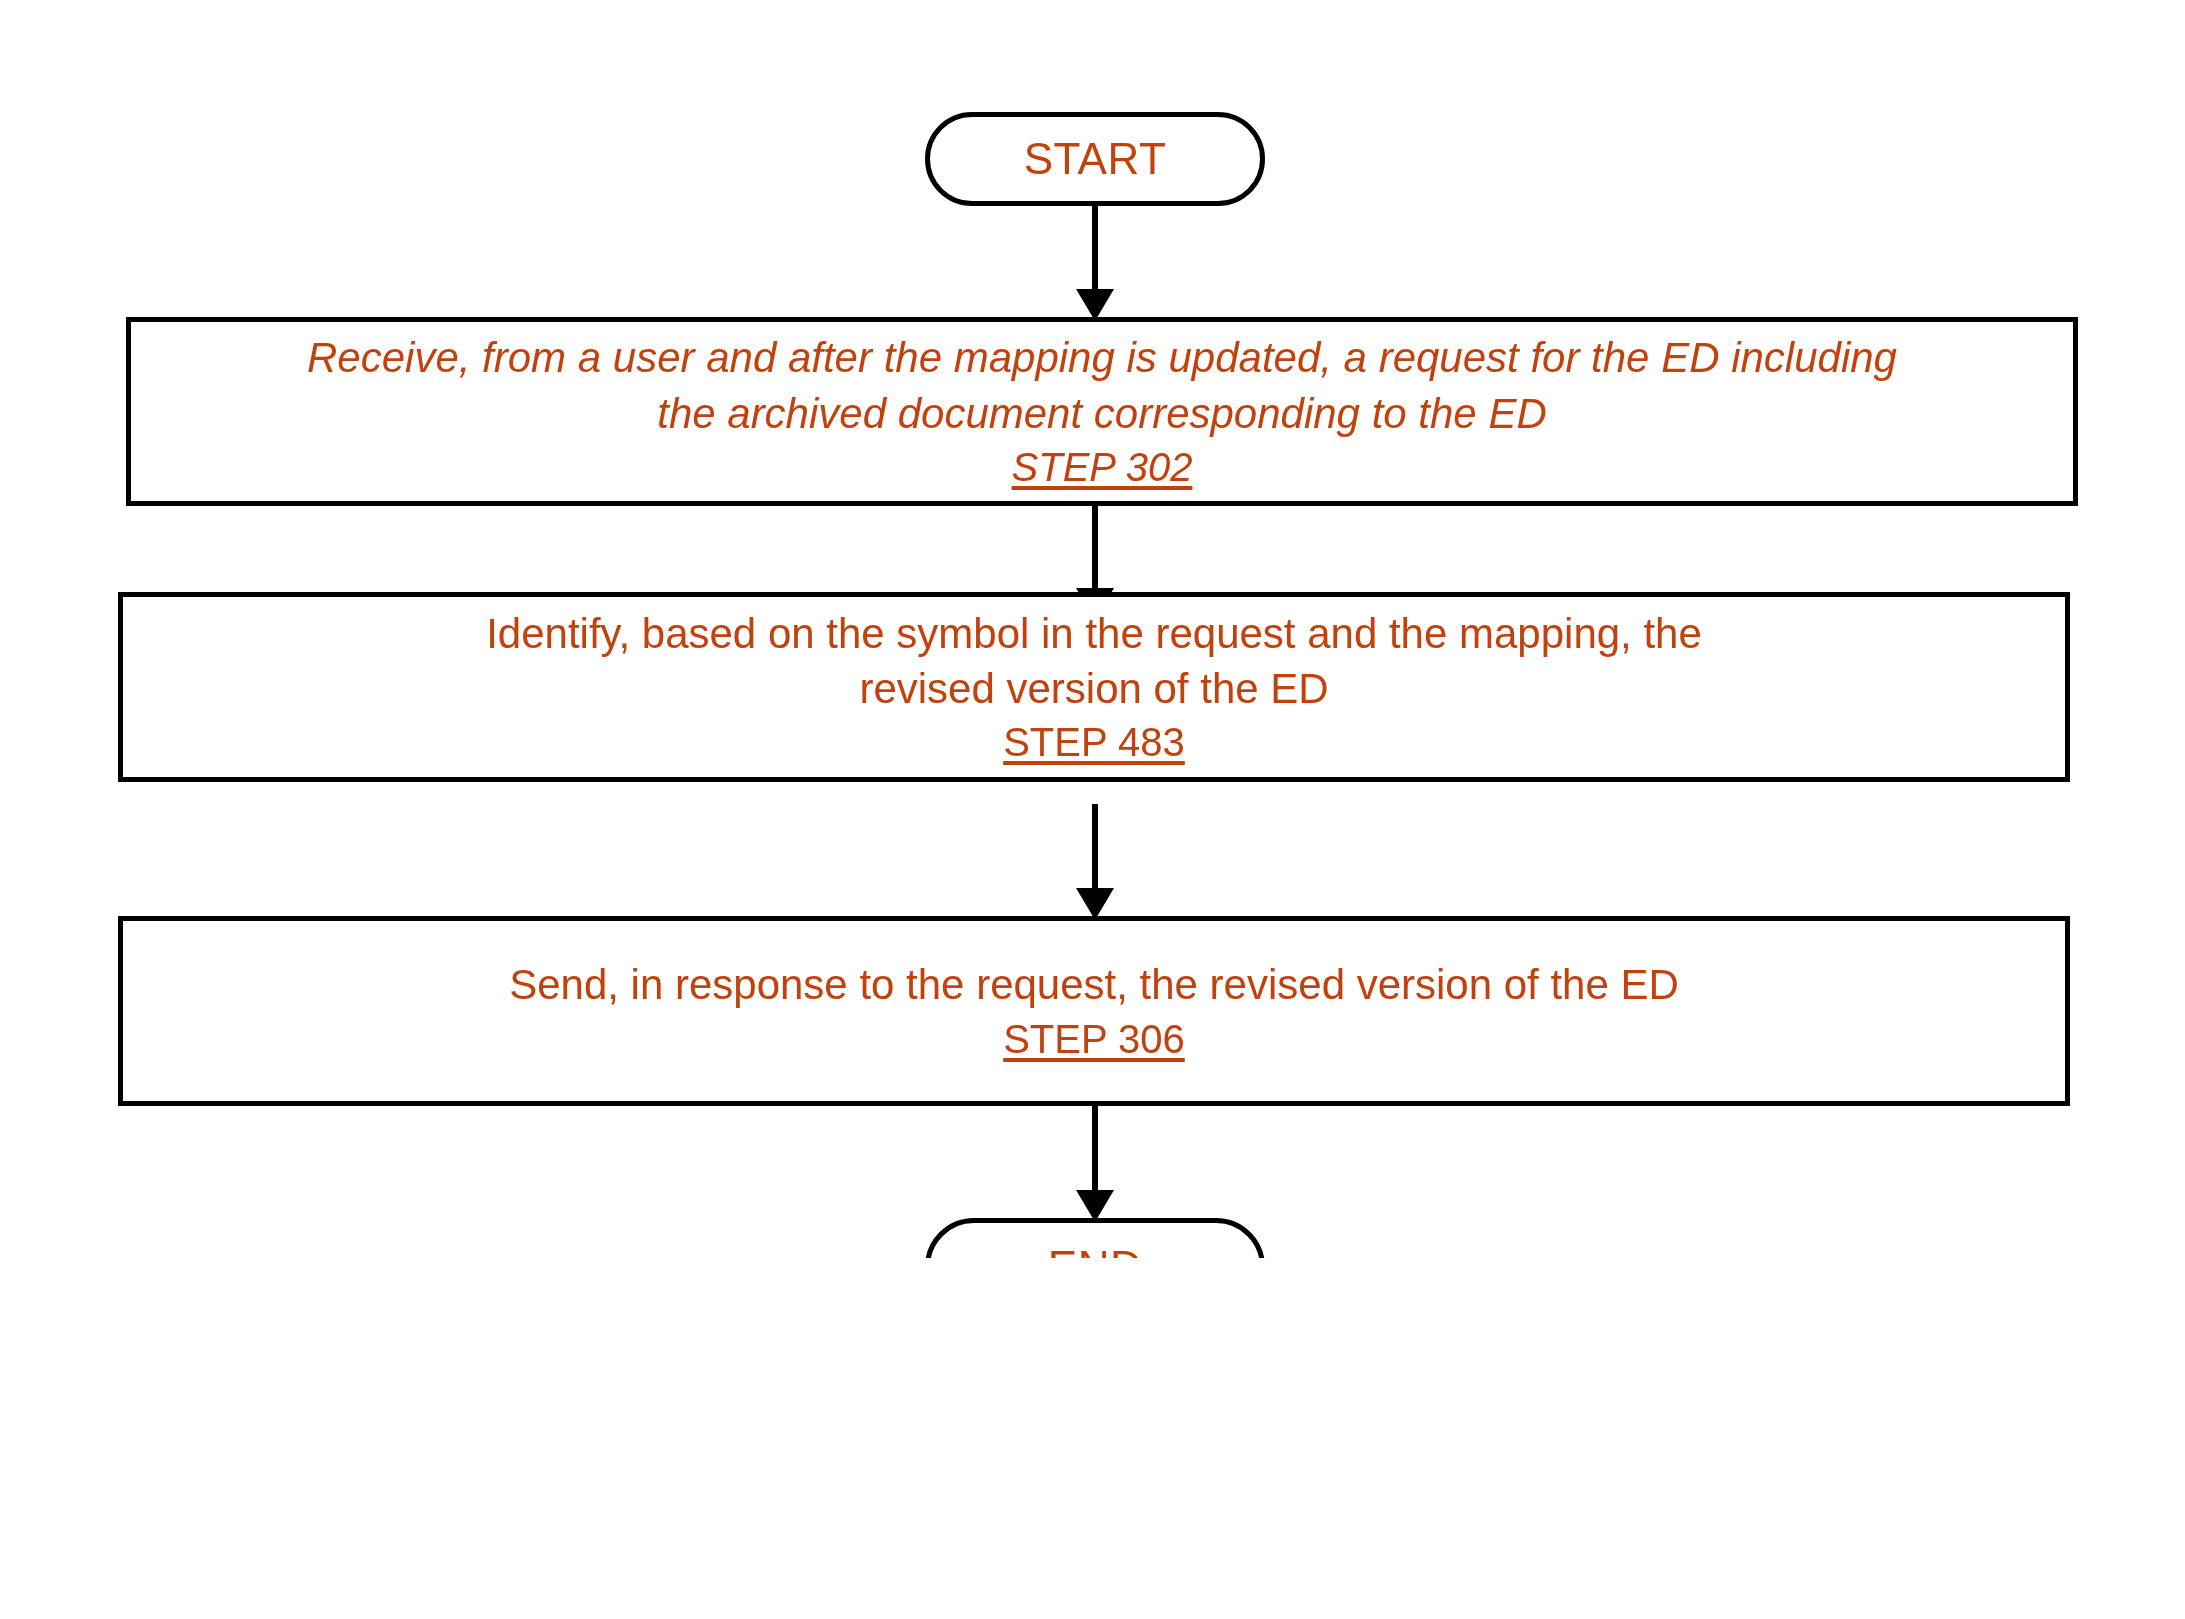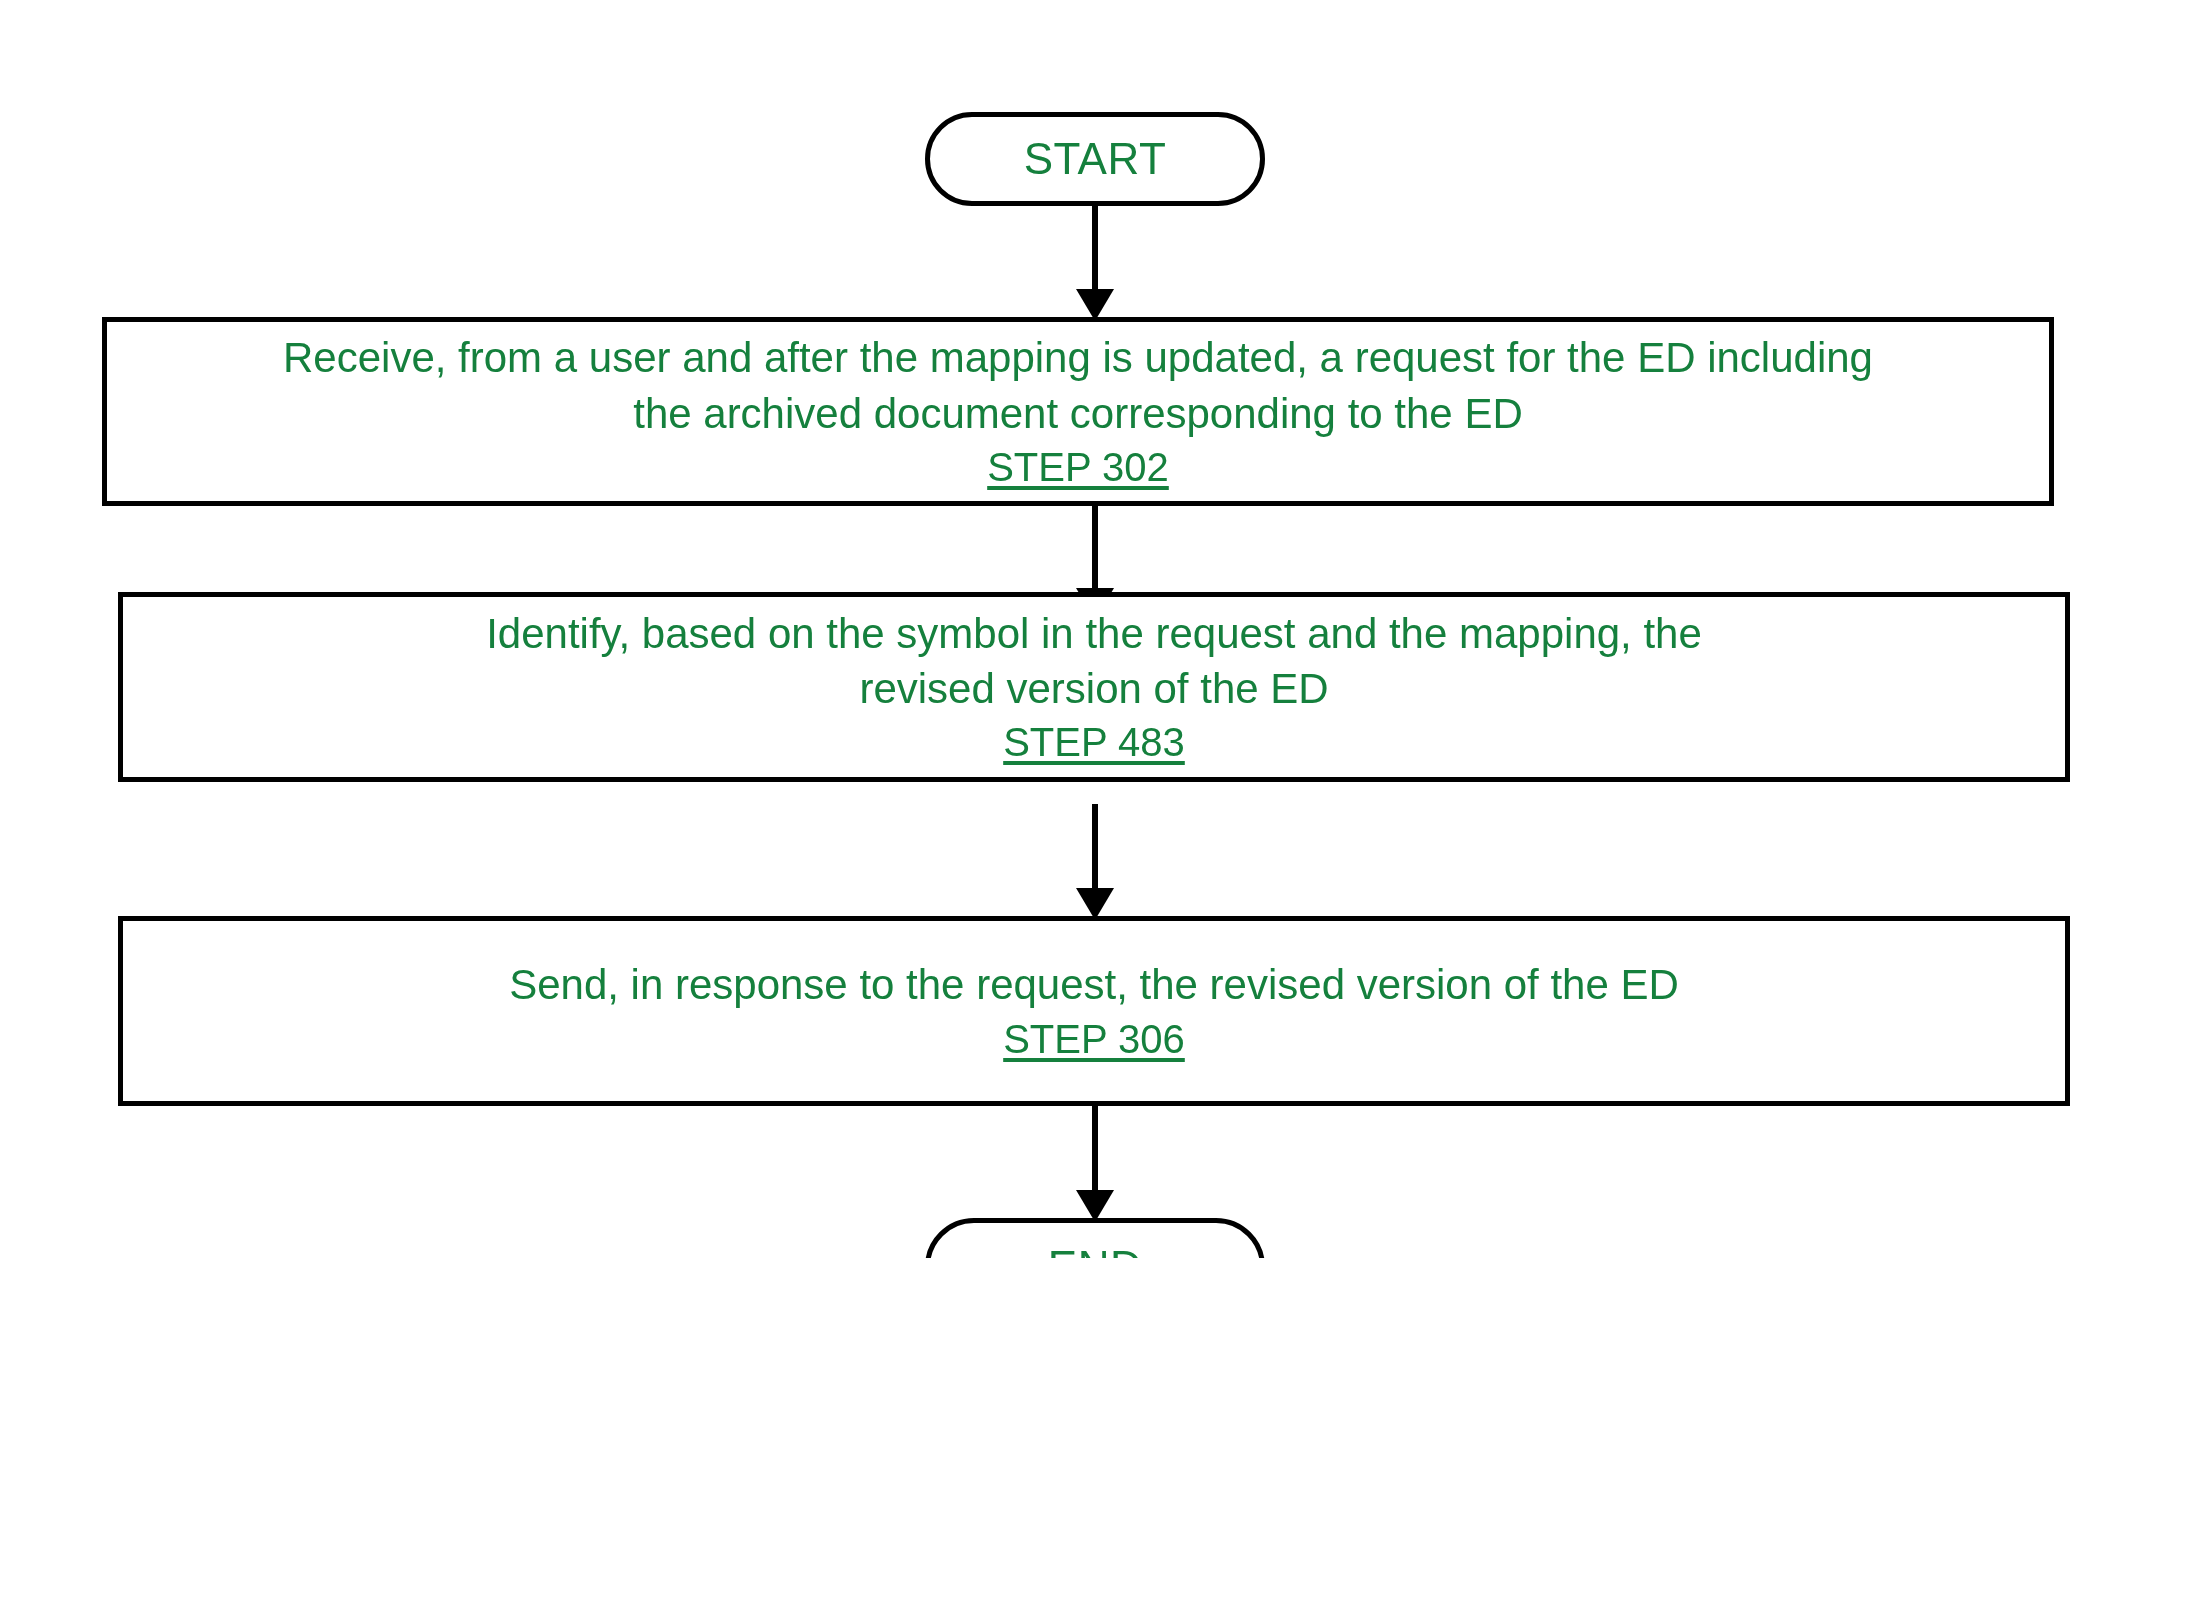--- a/index.html
+++ b/index.html
@@ -7,21 +7,21 @@
     margin: 0;
     padding: 0;
     background: #ffffff;
   }
   #figure-canvas {
     position: relative;
     width: 2185px;
     height: 1258px;
     background: #ffffff;
     font-family: "Liberation Sans", sans-serif;
-    color: #15803d;
+    color: #c2410c;
     overflow: hidden;
   }
 
   
   .terminal {
     position: absolute;
     box-sizing: border-box;
     border: 5px solid #000000;
     border-radius: 999px;
     background: #ffffff;
@@ -71,21 +71,21 @@
   .process .step-label {
     font-size: 40px;
     line-height: 1.3;
     text-align: center;
     text-decoration: underline;
     text-decoration-thickness: 4px;
     text-underline-offset: 5px;
     white-space: nowrap;
   }
 
-  #node-step302 { left: 102px; top: 317px; width: 1952px; height: 189px; }
+  #node-step302 { left: 126px; top: 317px; width: 1952px; height: 189px; font-style: italic; }
   #node-step304 { left: 118px; top: 592px; width: 1952px; height: 190px; }
   #node-step306 { left: 118px; top: 916px; width: 1952px; height: 190px; }
 
   
   .connector {
     position: absolute;
     left: 1060px;
     width: 70px;
   }
   .connector svg { display: block; overflow: visible; }

